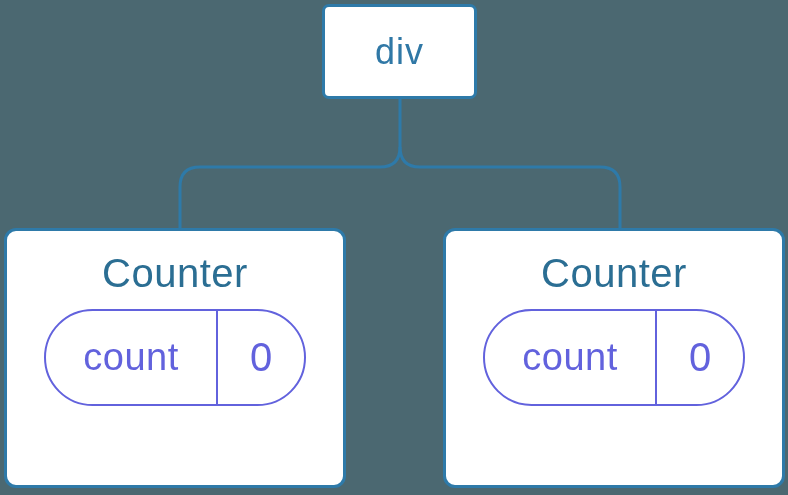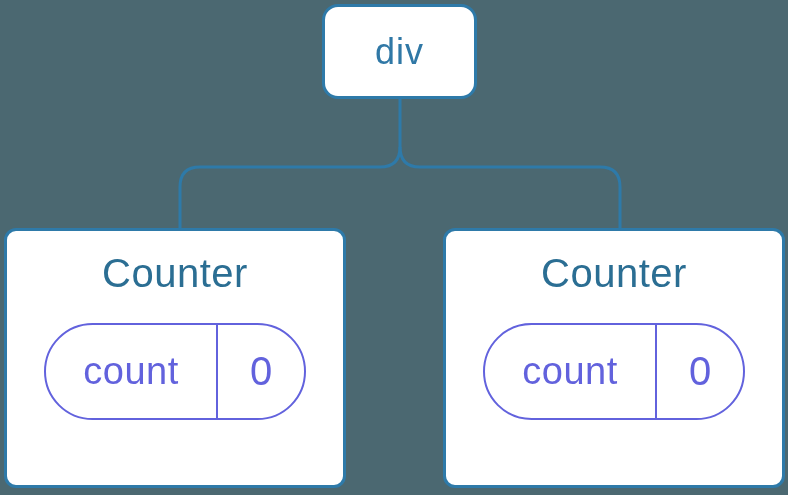--- a/index.html
+++ b/index.html
@@ -31,21 +31,21 @@
     fill: none;
     stroke: var(--node-border);
     stroke-width: 3;
   }
   .root-node {
     position: absolute;
     left: 322px; top: 4px;
     width: 155px; height: 95px;
     background: var(--node-fill);
     border: 3px solid var(--node-border);
-    border-radius: 16px;
+    border-radius: 7px;
     display: flex;
     align-items: center;
     justify-content: center;
   }
   .root-label {
     color: var(--root-label);
     font-size: 36px;
     letter-spacing: 1px;
   }
   .counter-card {
@@ -62,21 +62,21 @@
   }
   .counter-card.left  { left: 4px; }
   .counter-card.right { left: 443px; }
   .counter-title {
     color: var(--title);
     font-size: 40px;
     line-height: 44px;
     letter-spacing: 0.5px;
   }
   .state-pill {
-    margin-top: 28px;
+    margin-top: 14px;
     width: 262px; height: 97px;
     border: 2px solid var(--state);
     border-radius: 50px;
     display: flex;
     overflow: hidden;
     background: var(--node-fill);
     justify-content: space-between;
   }
   .state-key {
     width: 172px;

